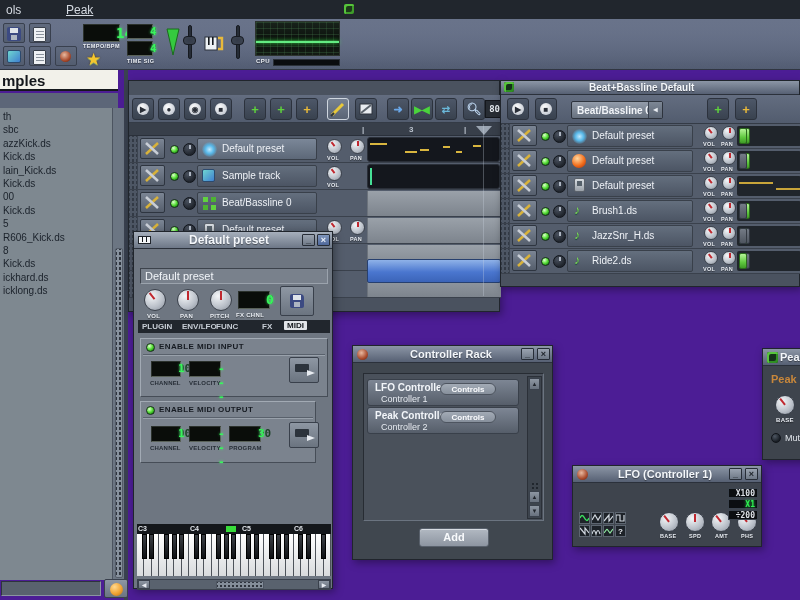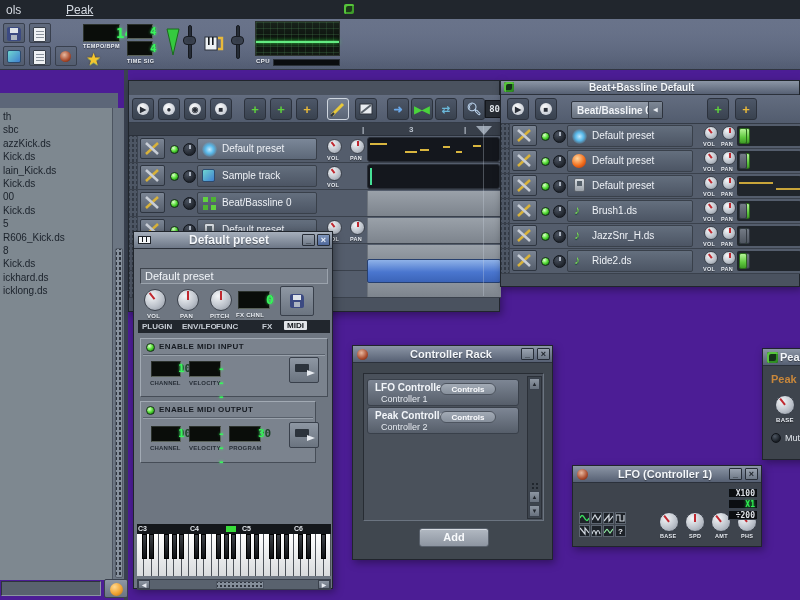--- a/index.html
+++ b/index.html
@@ -247,20 +247,21 @@
     <div class="slider-handle" style="left:231px;top:17px"></div>
 
     <div class="cpu-screen" style="left:255px;top:2px;width:85px;height:35px">
       <div class="grid"></div>
         <div class="trace"></div>
     </div>
     <div class="tinylabel" style="left:256px;top:39px">CPU</div>
     <div style="left:273px;top:40px;width:67px;height:7px;background:#0a0c0f;border:1px solid #2a3038"></div>
   </div>
 
+  <div class="samples-header">mples</div>
   <div class="sidebar-gap"></div>
   <div class="file-list">
       <div class="file-item">th</div>
       <div class="file-item">sbc</div>
       <div class="file-item">azzKick.ds</div>
       <div class="file-item">Kick.ds</div>
       <div class="file-item">lain_Kick.ds</div>
       <div class="file-item">Kick.ds</div>
       <div class="file-item">00</div>
       <div class="file-item">Kick.ds</div>

